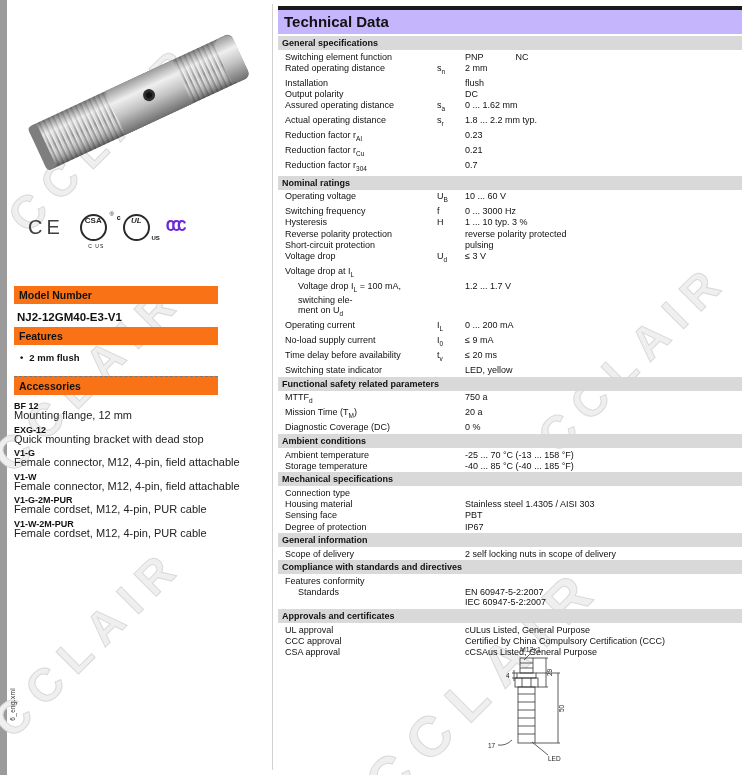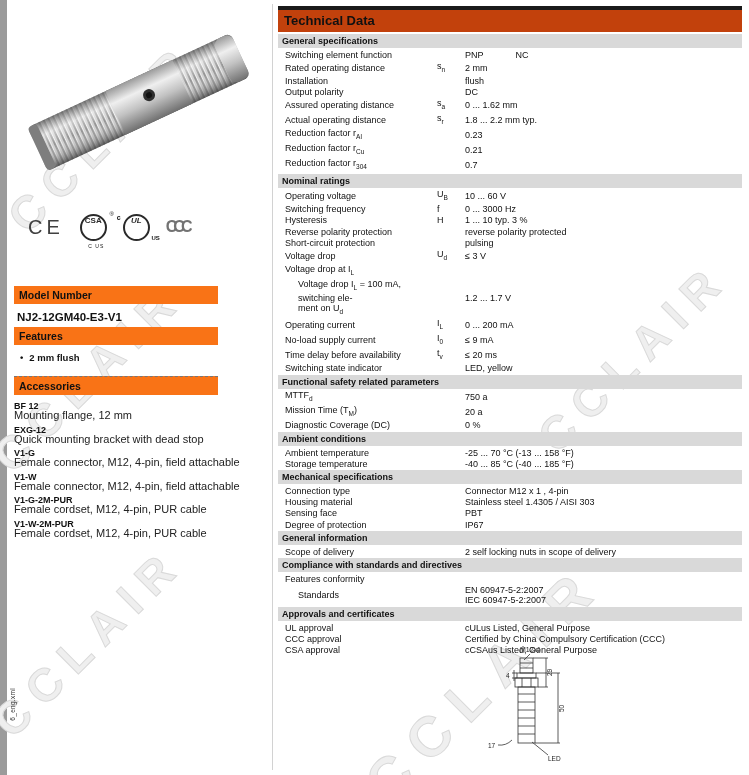--- a/index.html
+++ b/index.html
@@ -30,47 +30,47 @@
   .logo-circle {
     width:27px; height:27px; border:2px solid #2a2a2a; border-radius:50%;
     display:flex; justify-content:center;
     font-weight:bold; font-size:8px; color:#2a2a2a; position:relative;
   }
   .csa-wrap, .ul-wrap { position:relative; }
   .reg-mark { position:absolute; right:-7px; top:-3px; font-size:6px; }
   .corner-c { position:absolute; left:-6px; top:0; font-size:7px; font-weight:bold; }
   .corner-us { position:absolute; right:-10px; bottom:0; font-size:6px; font-weight:bold; }
   .csa-sub { position:absolute; left:0; right:-6px; bottom:-8px; font-size:5px; text-align:center; letter-spacing:1px; }
-  .ccc-mark { font-size:16px; font-weight:bold; letter-spacing:-4px; color:#737373; padding-right:6px; }
+  .ccc-mark { font-size:16px; font-weight:bold; letter-spacing:-4px; color:#6d28d9; padding-right:6px;font-family:Liberation Mono, monospace; }
 
   
   .sec-band {
     background:#f97316; font-weight:bold; font-size:10.5px; padding:3px 5px;
     width:204px;
   }
   .sec-band.mt-lg { margin-top:36px; }
   .sec-band.mt-md { margin-top:4px; }
   .sec-band.dashed { border-top:1px dashed #777; margin-top:13px; }
   .model-no { font-weight:bold; font-size:11.5px; margin:7px 0 0 3px; }
   .feature-item { font-size:9.5px; font-weight:bold; margin:7px 0 8px 6px; }
   .feature-item .bullet { margin-right:6px; }
   #accessories-list { margin-top:6px; }
   .acc-item { margin-bottom:4.5px; }
   .acc-name { font-size:9px; font-weight:bold; line-height:10px; }
   .acc-desc { font-size:11px; line-height:9px; color:#222; }
 
   
   .main-title {
-    background:#c2410c; border-top:4px solid #1a1a1a;
-    font-size:13px; font-weight:bold; padding:3px 6px 4px;
+    background:#c4b5fd; border-top:4px solid #1a1a1a;
+    font-size:15px; font-weight:bold; padding:3px 6px 4px;
   }
   .main-title.dims { margin-top:7px; }
   #tech-body { margin-top:2px; }
   .sec-header { background:#d9d9d9; font-weight:bold; font-size:9px; padding:2px 4px; margin:1px 0; }
-  .row { display:flex; align-items:center; font-size:9px; line-height:10.2px; padding:0.5px 0 0.5px 7px; }
+  .row { display:flex; align-items:flex-start; font-size:9px; line-height:10.2px; padding:0.5px 0 0.5px 7px; }
   .row .lbl { width:152px; flex:none; }
   .row.indent .lbl { padding-left:13px; }
   .row .sym { width:28px; flex:none; }
   .row .val { flex:1; }
   .val2 { display:inline-block; margin-left:32px; }
   sub { font-size:6.5px; }
 
   
   .dim-drawing { position:absolute; left:468px; top:642px; width:160px; height:132px; z-index:2; }
 
@@ -317,21 +317,20 @@
       </div>
       <div class="row">
         <div class="lbl">Storage temperature</div>
         <div class="sym"></div>
         <div class="val">-40 ... 85 °C (-40 ... 185 °F)</div>
       </div>
       <div class="sec-header">Mechanical specifications</div>
       <div class="row">
         <div class="lbl">Connection type</div>
         <div class="sym"></div>
-        <div class="val">Connector M12 x 1 , 4-pin</div>
       </div>
       <div class="row">
         <div class="lbl">Housing material</div>
         <div class="sym"></div>
         <div class="val">Stainless steel 1.4305 / AISI 303</div>
       </div>
       <div class="row">
         <div class="lbl">Sensing face</div>
         <div class="sym"></div>
         <div class="val">PBT</div>

